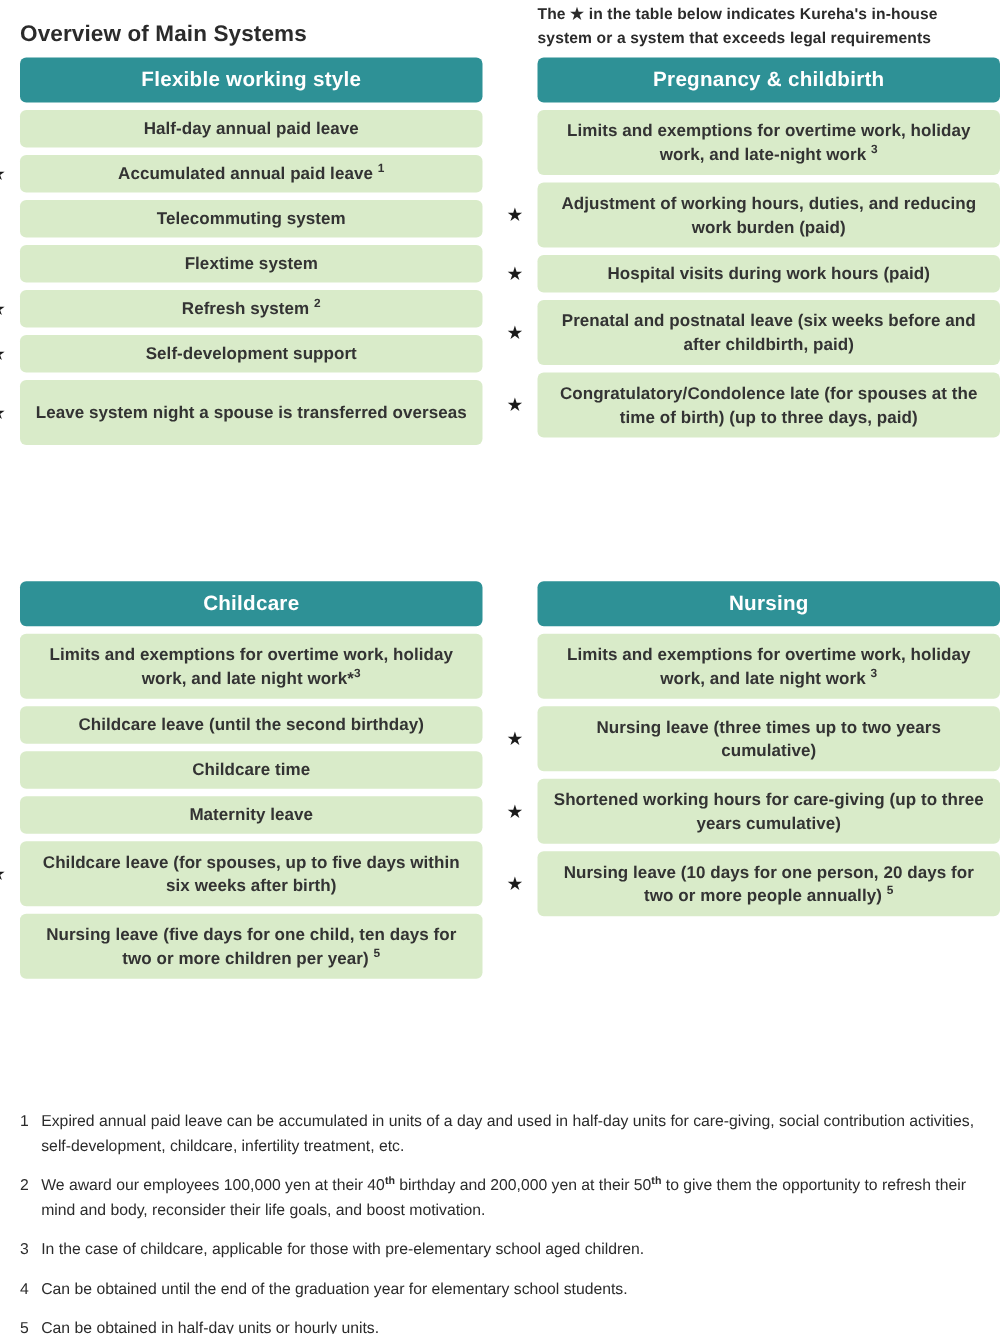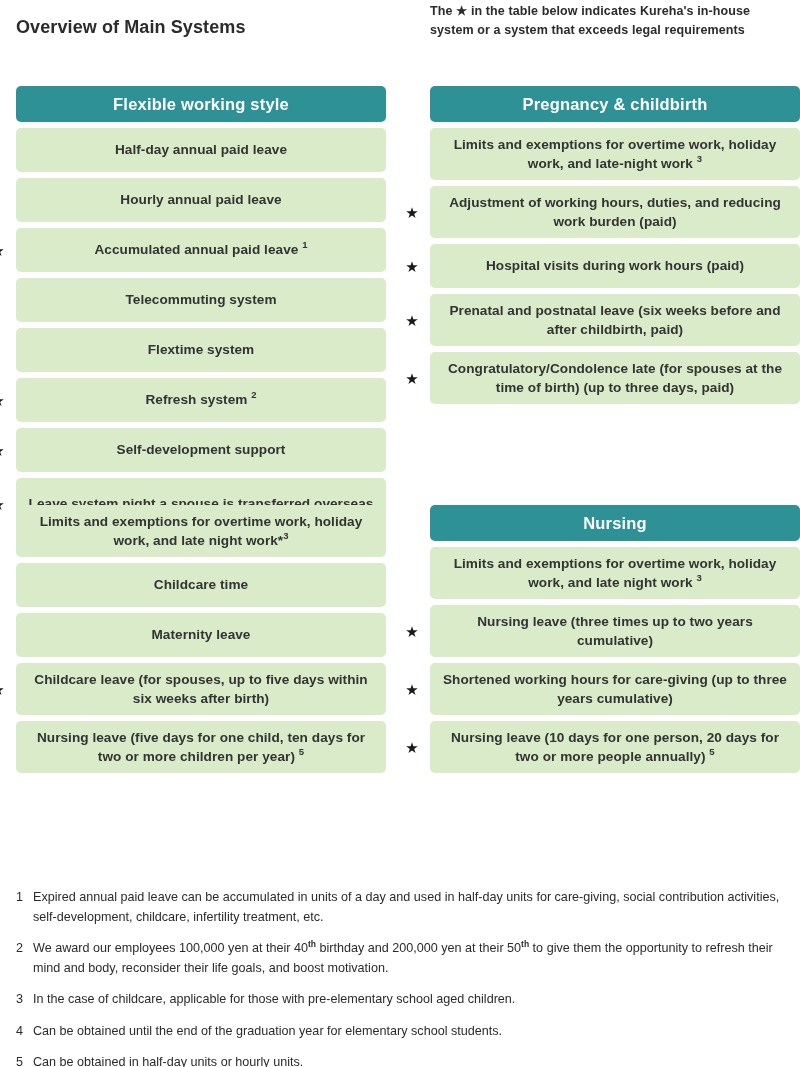--- a/index.html
+++ b/index.html
@@ -40,21 +40,20 @@
     font-size: 12.5px;
     font-weight: 700;
     color: #2b2b2b;
     line-height: 1.52;
     letter-spacing: .1px;
   }
 
   
   .col {
     position: absolute;
-    margin-top: 40px;
   }
   .col-left  { left: 16px;  width: 370px; }
   .col-right { left: 430px; width: 370px; }
 
   .grp-flex      { top: 46px;  }
   .grp-preg      { top: 46px;  }
   .grp-childcare { top: 465px; }
   .grp-nursing   { top: 465px; }
 
   
@@ -85,21 +84,21 @@
     font-weight: 700;
     text-align: center;
     line-height: 1.42;
     display: flex;
     align-items: center;
     justify-content: center;
     padding: 6px 10px;
     box-sizing: border-box;
     letter-spacing: .05px;
   }
-  .row.h1 .box { height: 44px; }
+  .row.h1 .box { height: 30px; }
   .row.h2 .box { height: 52px; }
 
   .star {
     position: absolute;
     left: -26px;
     top: 0;
     bottom: 0;
     width: 16px;
     display: flex;
     align-items: center;
@@ -154,25 +153,20 @@
 
   <div class="col col-left grp-flex">
     <div class="hdr">Flexible working style</div>
     <div class="rows">
         <div class="row h1">
           <div class="box">
             <span>Half-day annual paid leave</span>
           </div>
         </div>
         <div class="row h1">
-          <div class="box">
-            <span>Hourly annual paid leave</span>
-          </div>
-        </div>
-        <div class="row h1">
           <span class="star">★</span>
           <div class="box">
             <span>Accumulated annual paid leave <sup>1</sup></span>
           </div>
         </div>
         <div class="row h1">
           <div class="box">
             <span>Telecommuting system</span>
           </div>
         </div>
@@ -231,24 +225,30 @@
         <div class="row h2">
           <span class="star">★</span>
           <div class="box">
             <span>Congratulatory/Condolence late (for spouses at the time of birth) (up to three days, paid)</span>
           </div>
         </div>
       </div>
   </div>
 
   <div class="col col-left grp-childcare">
+    <div class="hdr">Childcare</div>
     <div class="rows">
         <div class="row h2">
           <div class="box">
             <span>Limits and exemptions for overtime work, holiday work, and late night work*<sup>3</sup></span>
+          </div>
+        </div>
+        <div class="row h1">
+          <div class="box">
+            <span>Childcare leave (until the second birthday)</span>
           </div>
         </div>
         <div class="row h1">
           <div class="box">
             <span>Childcare time</span>
           </div>
         </div>
         <div class="row h1">
           <div class="box">
             <span>Maternity leave</span>

